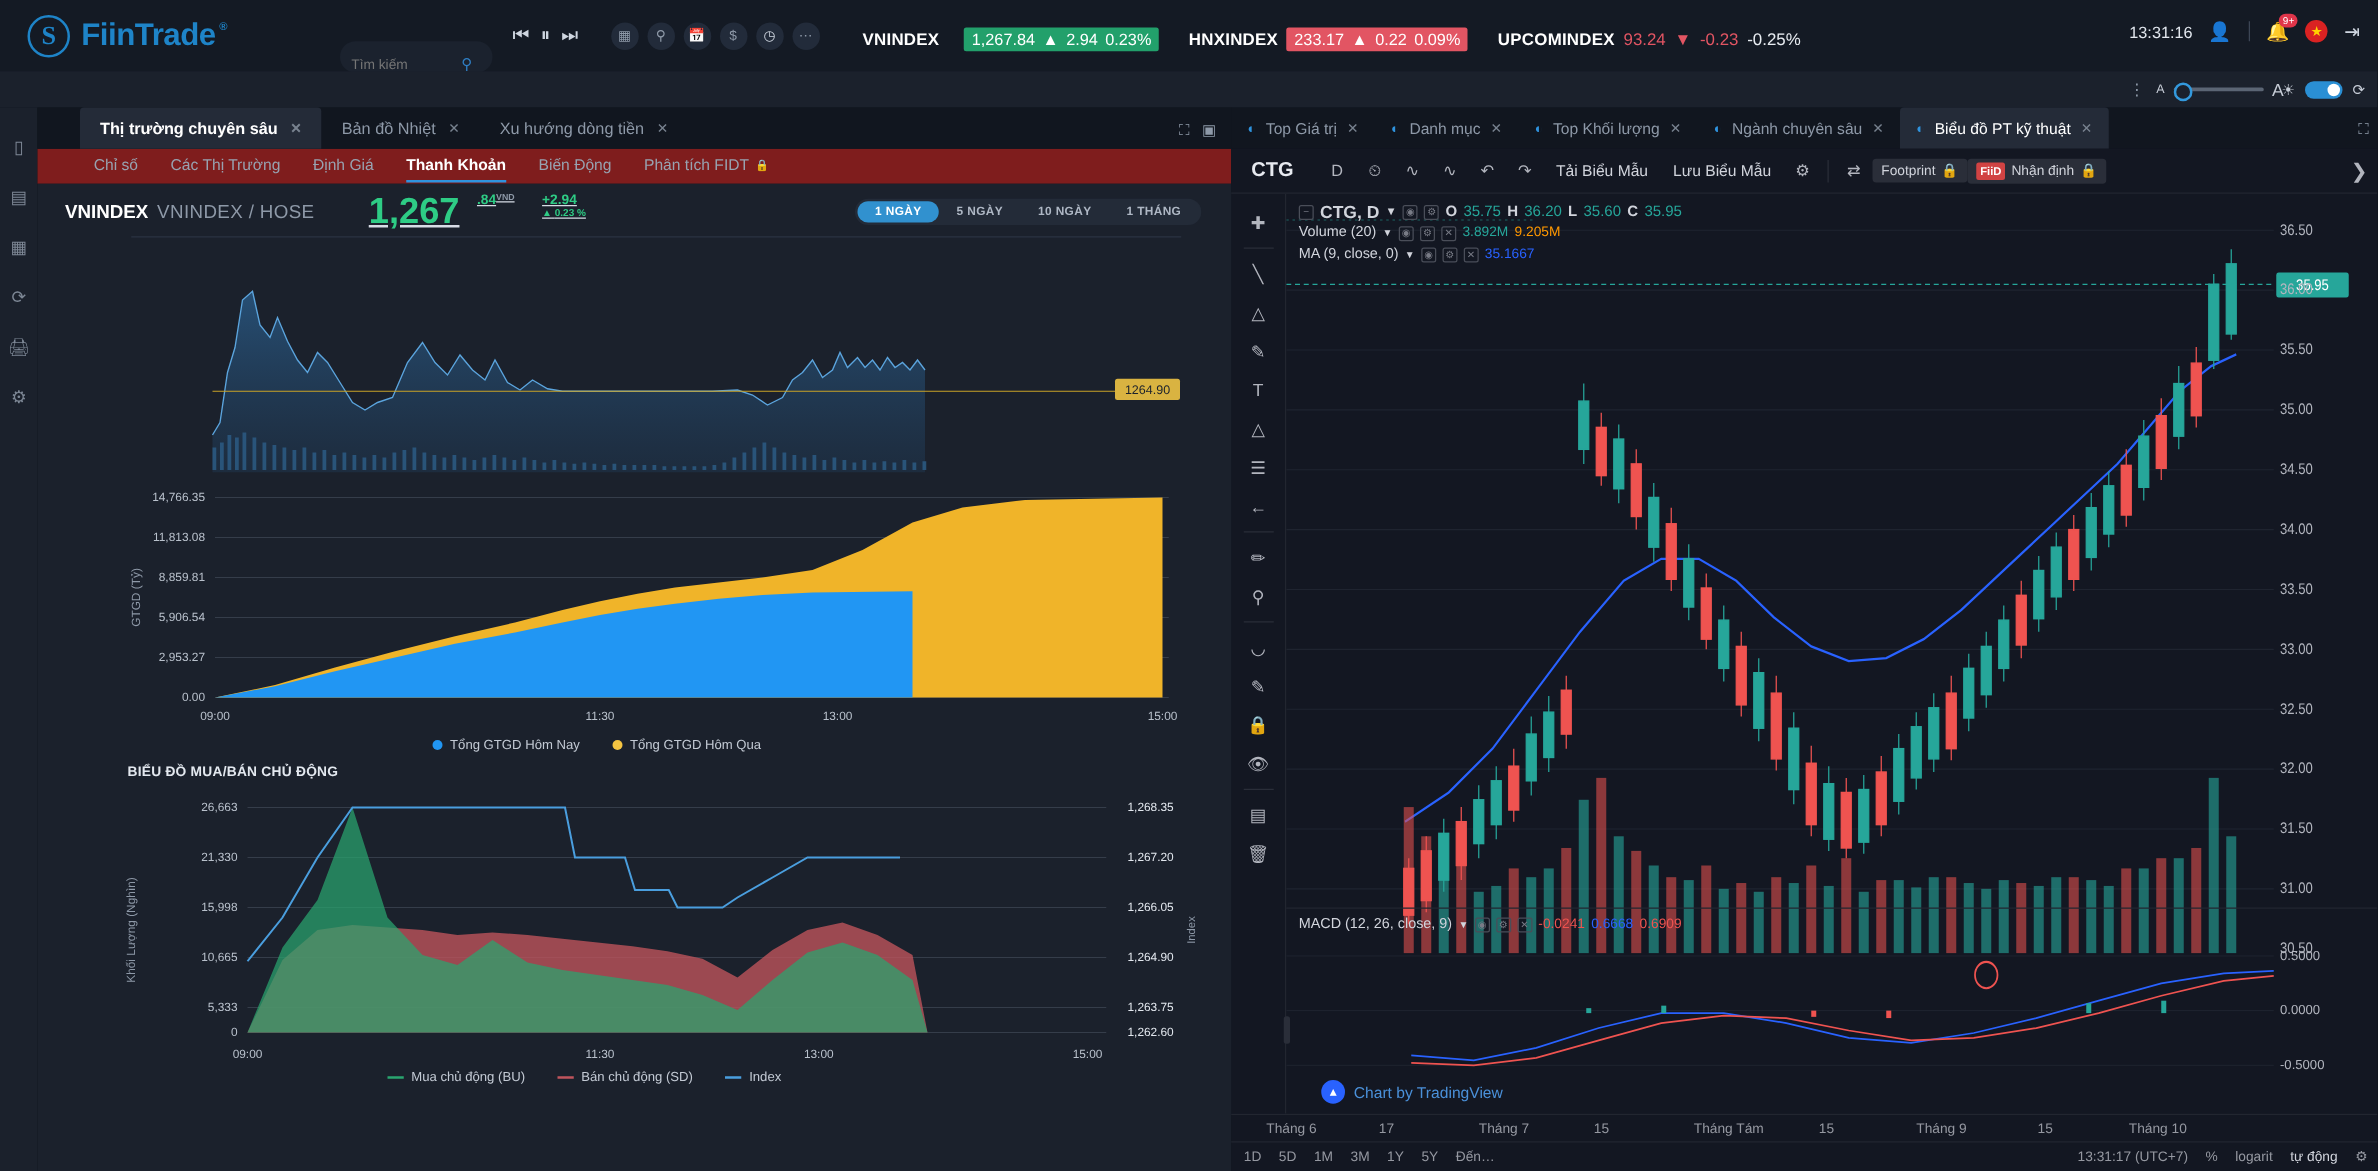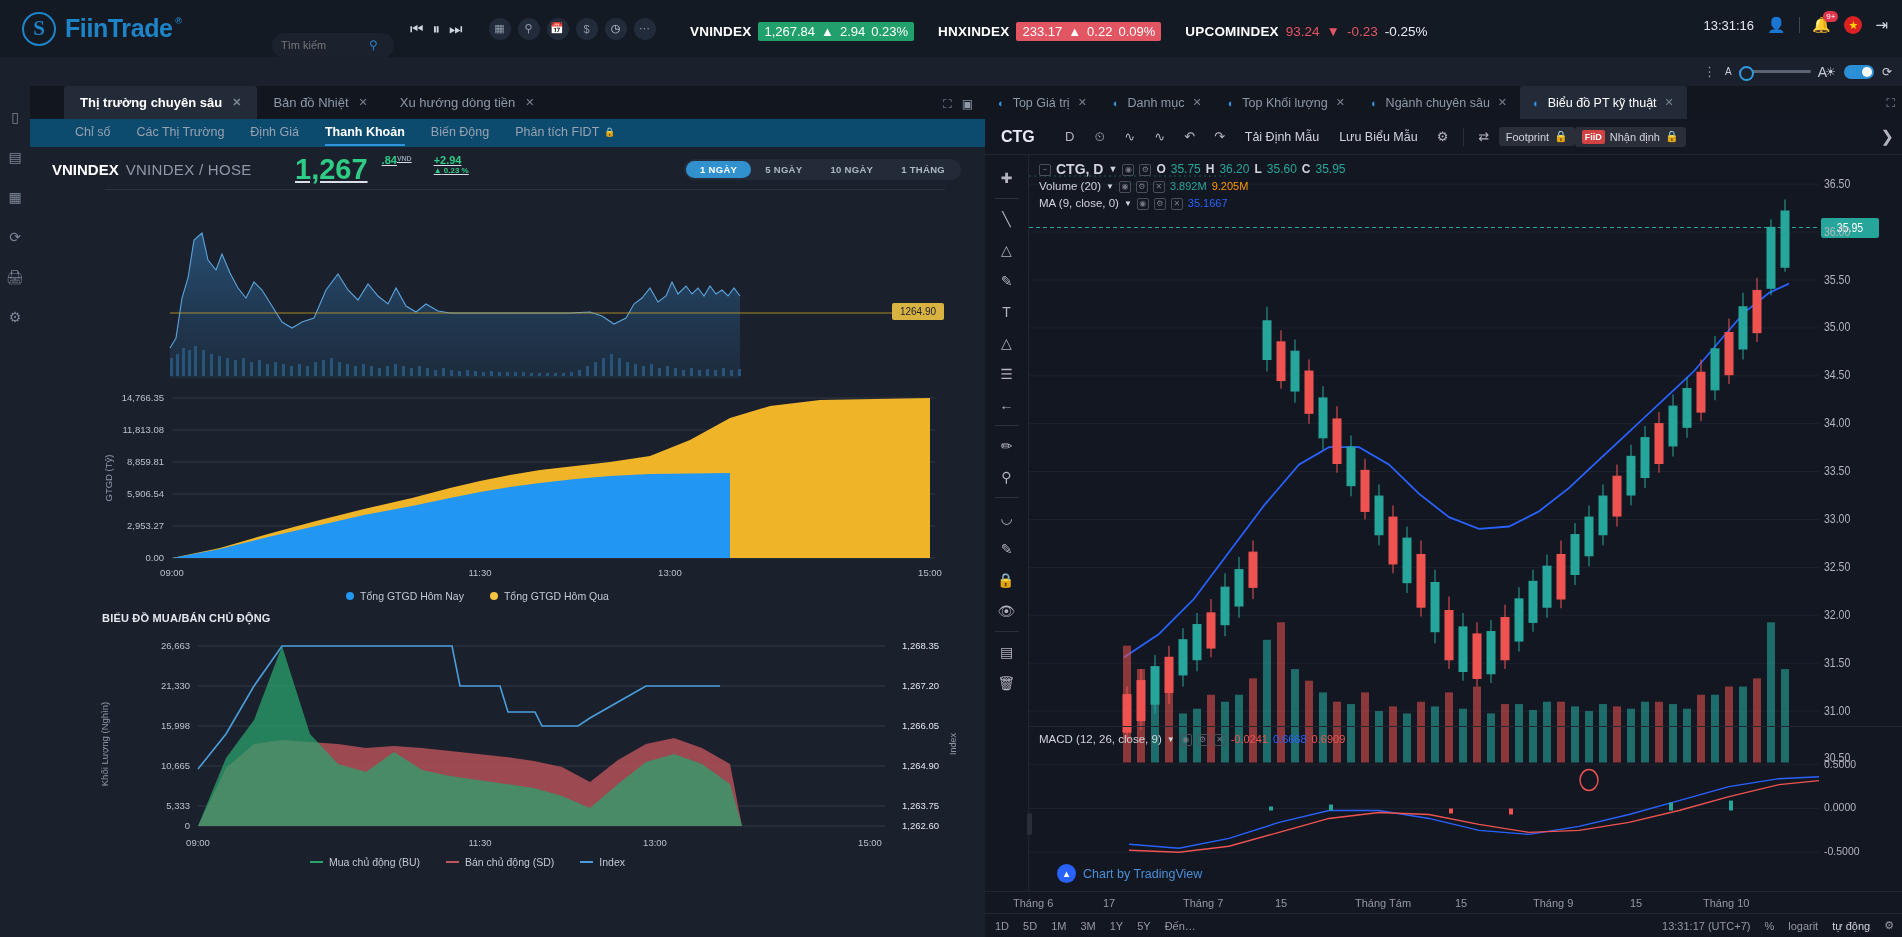--- a/index.html
+++ b/index.html
@@ -14,36 +14,36 @@
 
   
   .topbar { height: 57px; background: #141a24; display: flex; align-items: center; position: relative; flex: 0 0 57px; }
   .logo-wrap { display: flex; align-items: center; gap: 9px; padding-left: 22px; width: 230px; }
   .logo-mark { width: 34px; height: 34px; border-radius: 50%; border: 2px solid #1e84c8;
     display: flex; align-items: center; justify-content: center; color: #1e84c8; font-size: 21px; font-weight: bold;
     font-family: "Liberation Serif", serif; }
   .logo-text { font-size: 25px; font-weight: bold; color: #1e84c8; letter-spacing: -0.4px; position: relative; }
   .logo-text sup { font-size: 9px; position: absolute; top: 2px; right: -9px; }
   .search-box { width: 122px; height: 25px; background: #1b222e; border-radius: 13px; display: flex;
-    align-items: center; padding: 0 9px; margin-left: 42px; margin-top: 33px; }
+    align-items: flex-end; padding: 0 9px; margin-left: 42px; margin-top: 33px; }
   .search-box input { background: transparent; border: 0; outline: 0; color: #9aa4b2; font-size: 11px;
     width: 88px; font-family: "Liberation Sans", sans-serif; }
   .search-ico { color: #2f7fc4; font-size: 12px; }
   .nav-ctrl { display: flex; align-items: center; gap: 9px; margin-left: 16px; color: #cfd6e0; font-size: 15px; }
   .round-icons { display: flex; gap: 7px; margin-left: 26px; }
   .r-ico { width: 22px; height: 22px; border-radius: 50%; background: #222b3a; display: flex;
     align-items: center; justify-content: center; font-size: 11px; color: #8e99a8; }
   .r-ico.cal { color: #e05a5a; }
   .r-ico.clock { color: #cfd6e0; }
 
   .idx-group { position: absolute; left: 690px; top: 22px; display: flex; align-items: center; gap: 24px; }
   .idx { display: flex; align-items: center; gap: 7px; font-size: 13.5px; }
   .idx-name { font-weight: bold; color: #ffffff; letter-spacing: .2px; }
   .idx-pill { padding: 2px 6px; border-radius: 2px; font-size: 13px; display: flex; gap: 6px; align-items: center; }
-  .pill-up { background: #22a06b; color: #fff; }
+  .pill-up { background: #22a06b; color: #fff; margin-left: 13px; }
   .pill-dn { background: #e25563; color: #fff; }
   .idx-plain { display: flex; gap: 7px; align-items: center; }
   .v-red { color: #e25563; }
   .v-white { color: #e8ecf1; }
 
   .hdr-right { position: absolute; right: 14px; top: 16px; display: flex; align-items: center; gap: 13px; font-size: 13px; color: #e3e8ef; }
   .hdr-ico { position: relative; font-size: 15px; color: #cfd6e0; }
   .badge { position: absolute; top: -5px; right: -7px; background: #e0354a; color: #fff; font-size: 8px;
     border-radius: 7px; padding: 0 3px; line-height: 11px; }
   .flag-ico { width: 18px; height: 18px; border-radius: 50%; background: #da2222; color: #ffd200;
@@ -72,21 +72,21 @@
 
   
   .left-panel { width: 955px; background: #11161f; display: flex; flex-direction: column; flex: 0 0 955px; min-width: 0; }
   .tabrow { height: 33px; background: #11161f; display: flex; align-items: flex-end; position: relative; padding-left: 34px; }
   .tab { height: 33px; padding: 0 16px; display: flex; align-items: center; gap: 10px; font-size: 13px;
     color: #8e99a8; background: transparent; justify-content: space-between; }
   .tab.active { background: #242b38; color: #ffffff; font-weight: bold; border-radius: 3px 3px 0 0; }
   .tab .x { font-size: 11px; color: #78828f; }
   .tabrow-right { position: absolute; right: 12px; bottom: 8px; display: flex; gap: 10px; color: #8e99a8; font-size: 12px; }
 
-  .subtabs { height: 28px; background: #0c4a6e; display: flex; align-items: center; gap: 26px; padding-left: 45px; font-size: 12.5px; text-align: center; }
+  .subtabs { height: 28px; background: #7f1d1d; display: flex; align-items: center; gap: 26px; padding-left: 45px; font-size: 12.5px; text-align: center; }
   .st { color: #98a2b0; position: relative; padding-bottom: 3px; display: flex; align-items: center; gap: 5px; }
   .st.active { color: #ffffff; font-weight: bold; }
   .st.active::after { content:''; position: absolute; left: 0; right: 0; bottom: -4px; height: 2px; background: #2f93de; }
   .lock { font-size: 9px; color: #8e99a8; }
 
   .panel-scroll { flex: 1; background: #1b212c; overflow: hidden; position: relative; }
 
   
   .vn-head { padding: 14px 0 0 22px; display: flex; align-items: flex-start; position: relative; }
   .vn-title { font-size: 15px; font-weight: bold; color: #ffffff; }
@@ -559,21 +559,21 @@
       </div>
 
       <div class="tv-toolbar">
         <span class="tv-sym">CTG</span>
         <span class="tb-ico">D</span>
         <span class="tb-ico">⏲</span>
         <span class="tb-ico">∿</span>
         <span class="tb-ico">∿</span>
         <span class="tb-ico">↶</span>
         <span class="tb-ico">↷</span>
-        <span class="tb-txt">Tải Định Mẫu</span>
+        <span class="tb-txt">Tải Biểu Mẫu</span>
         <span class="tb-txt">Lưu Biểu Mẫu</span>
         <span class="tb-ico">⚙</span>
         <span class="tb-div"></span>
         <span class="tb-ico">⇄</span>
         <span class="fp-badge">
           <span>Footprint</span>
           <span>🔒</span>
         </span>
         <span class="fp-badge">
           <span class="fiid">FiiD</span>

